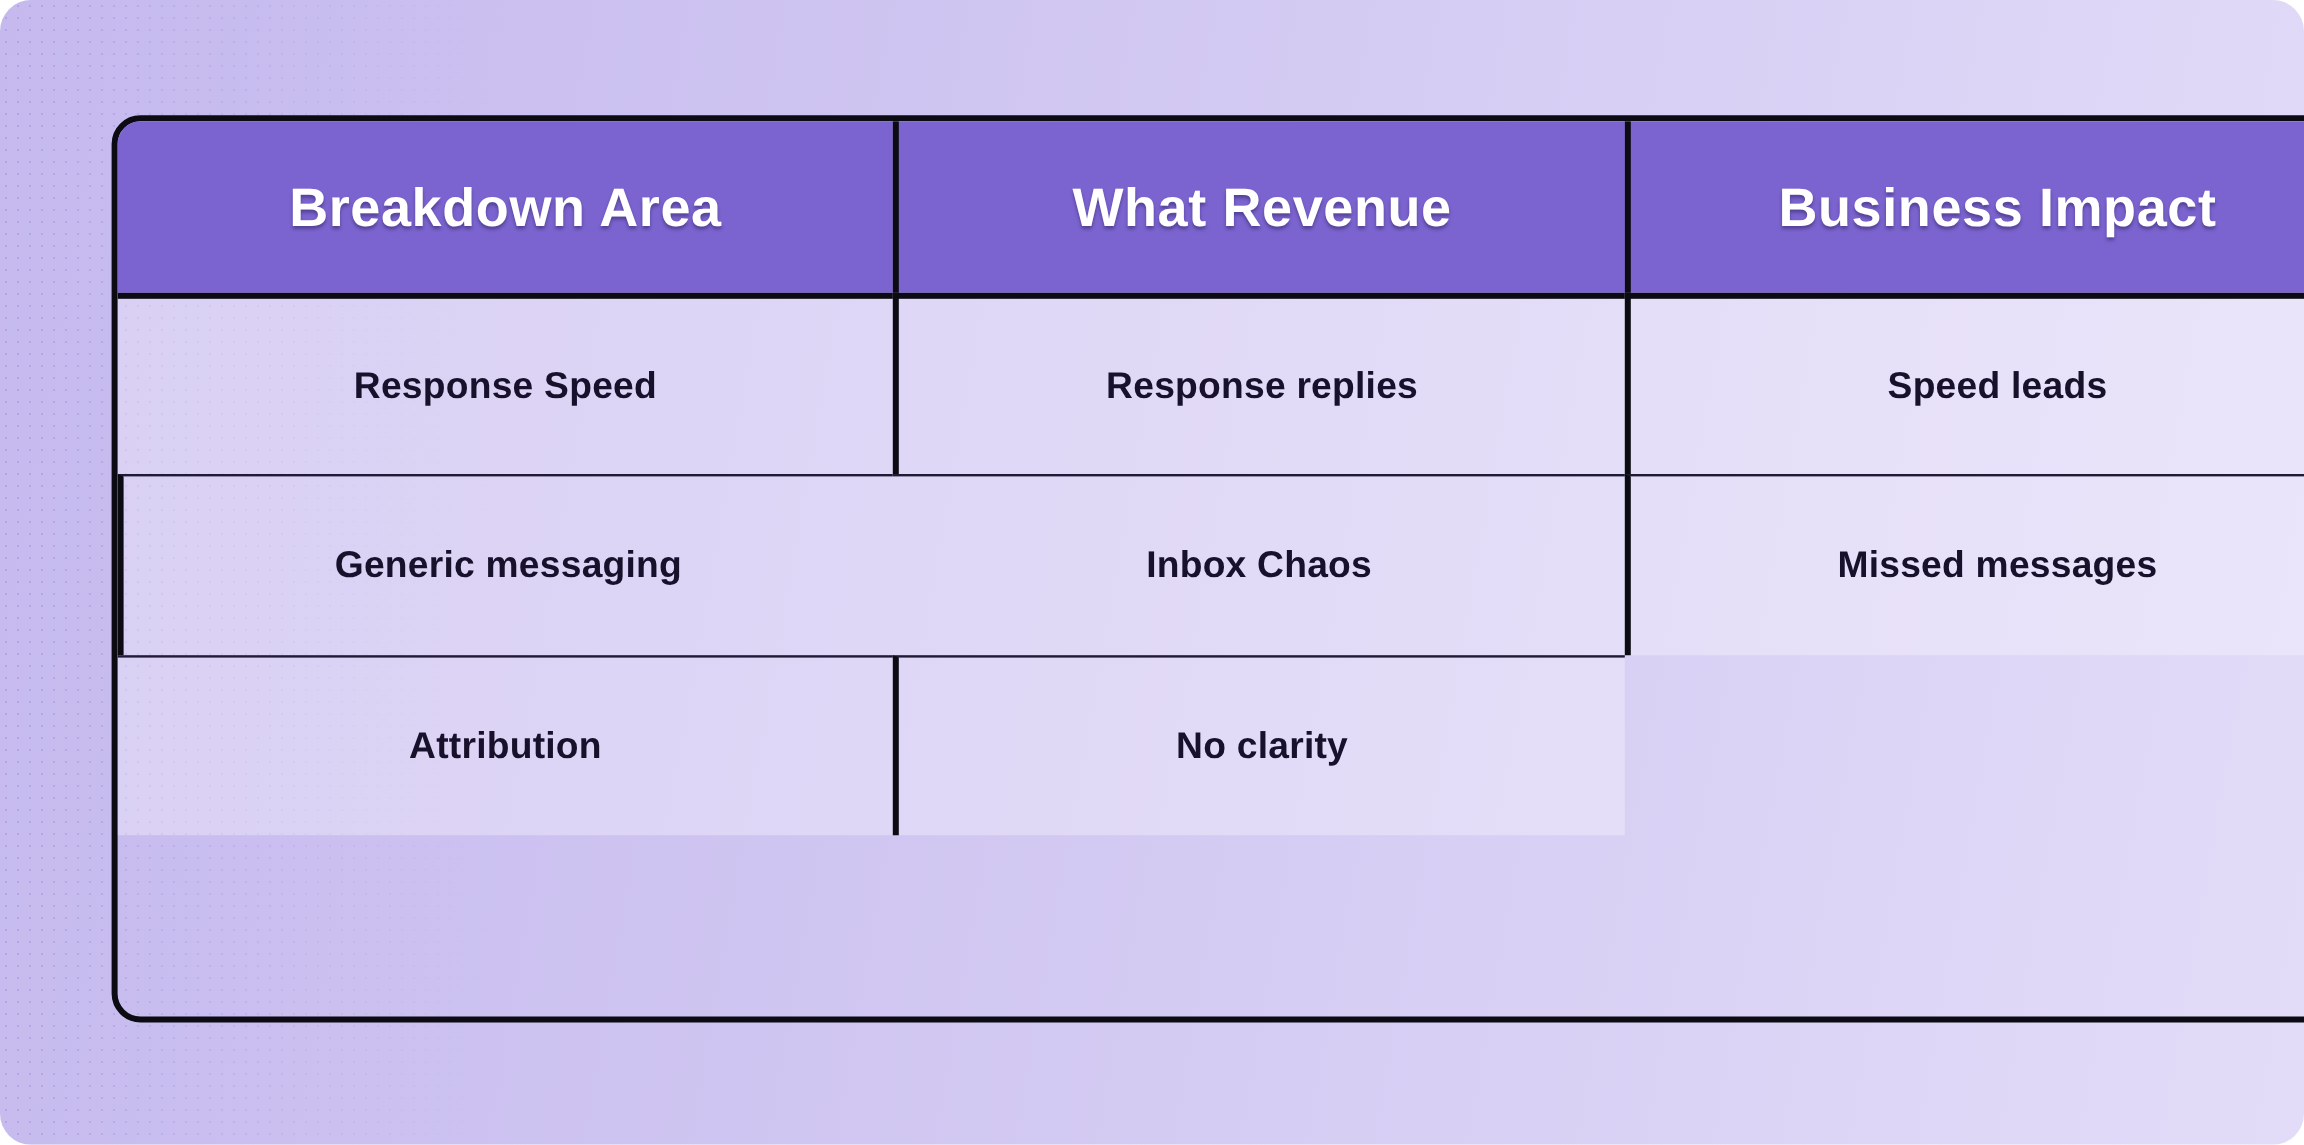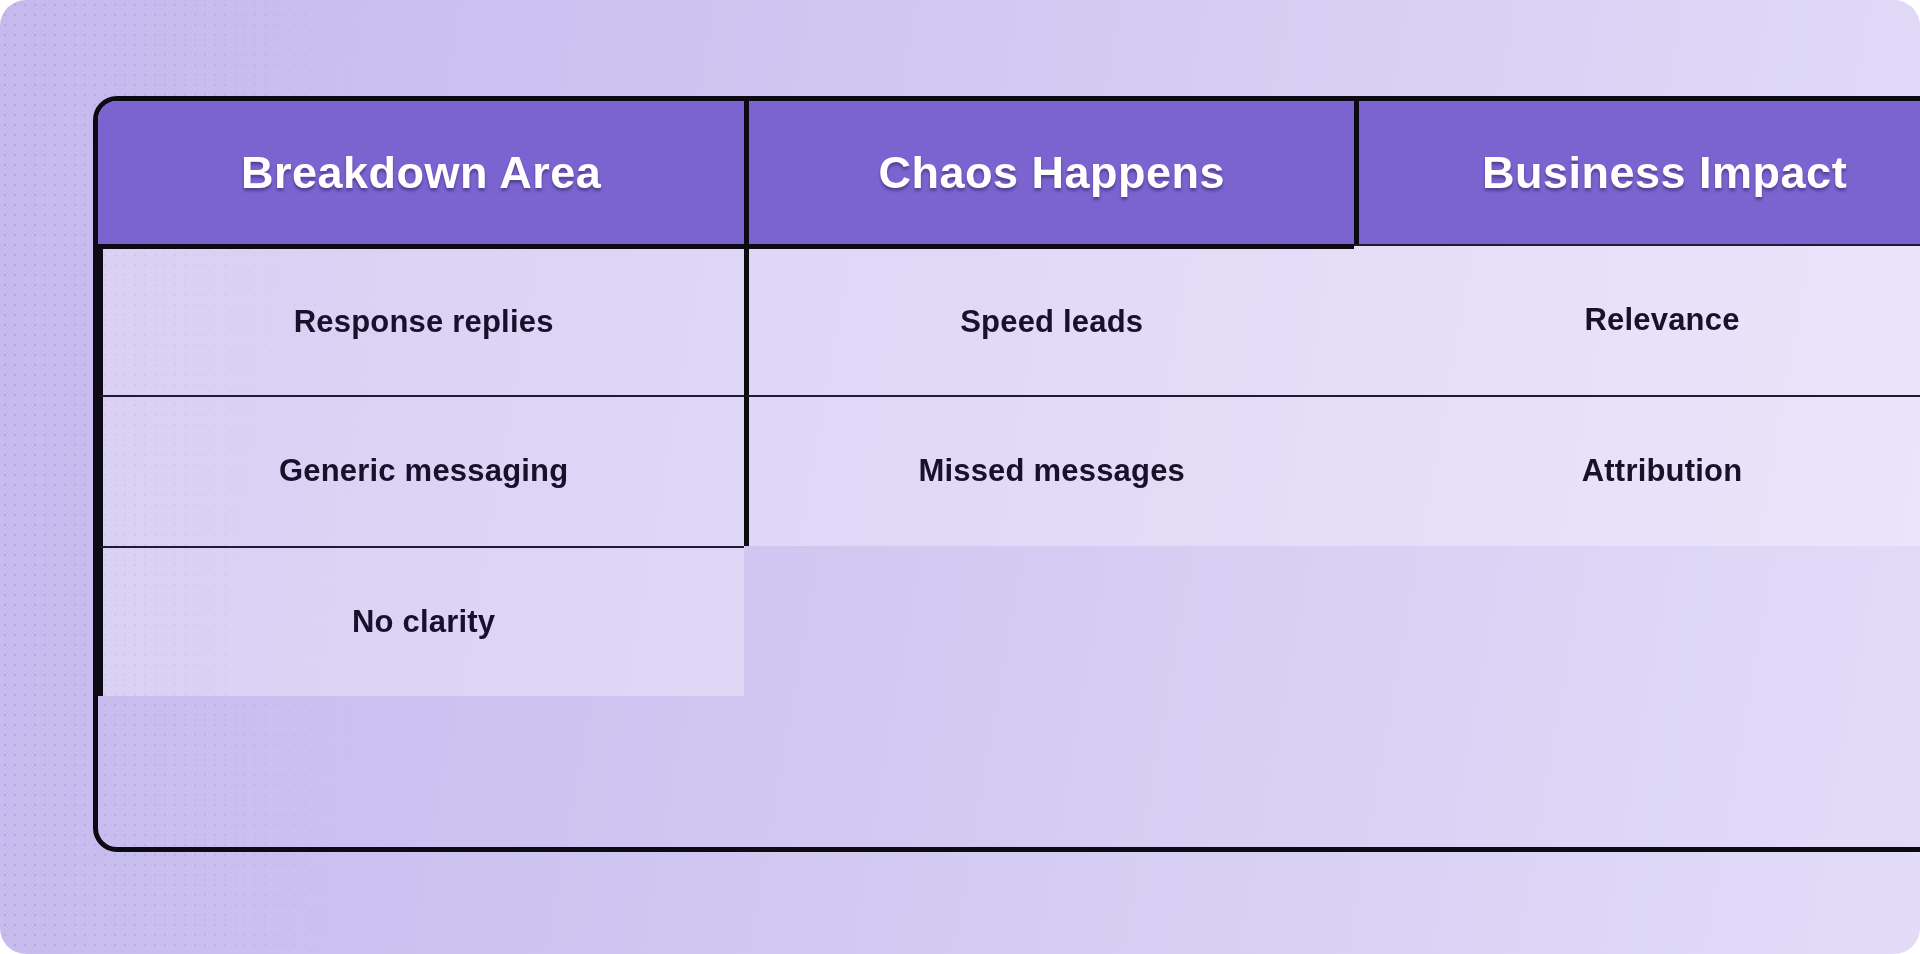--- a/index.html
+++ b/index.html
@@ -76,40 +76,43 @@
 
 <div class="page">
   <div class="dots"></div>
 
   <div class="table-card">
 
     <div class="cell header-cell col1">
       <span>Breakdown Area</span>
     </div>
     <div class="cell header-cell col2">
-      <span>Chaos Happens</span>
+      <span>What Revenue</span>
     </div>
     <div class="cell header-cell col3">
       <span>Business Impact</span>
     </div>
 
+    <div class="cell body-cell row1 col1">
+      <span>Response Speed</span>
+    </div>
     <div class="cell body-cell row1 col2">
       <span>Response replies</span>
     </div>
     <div class="cell body-cell row1 col3">
       <span>Speed leads</span>
     </div>
 
-    <div class="cell body-cell row2 col1">
-      <span>Relevance</span>
-    </div>
     <div class="cell body-cell row2 col2">
       <span>Generic messaging</span>
     </div>
 
+    <div class="cell body-cell row3 col1">
+      <span>Inbox Chaos</span>
+    </div>
     <div class="cell body-cell row3 col2">
       <span>Missed messages</span>
     </div>
 
     <div class="cell body-cell row4 col1">
       <span>Attribution</span>
     </div>
     <div class="cell body-cell row4 col2">
       <span>No clarity</span>
     </div>

